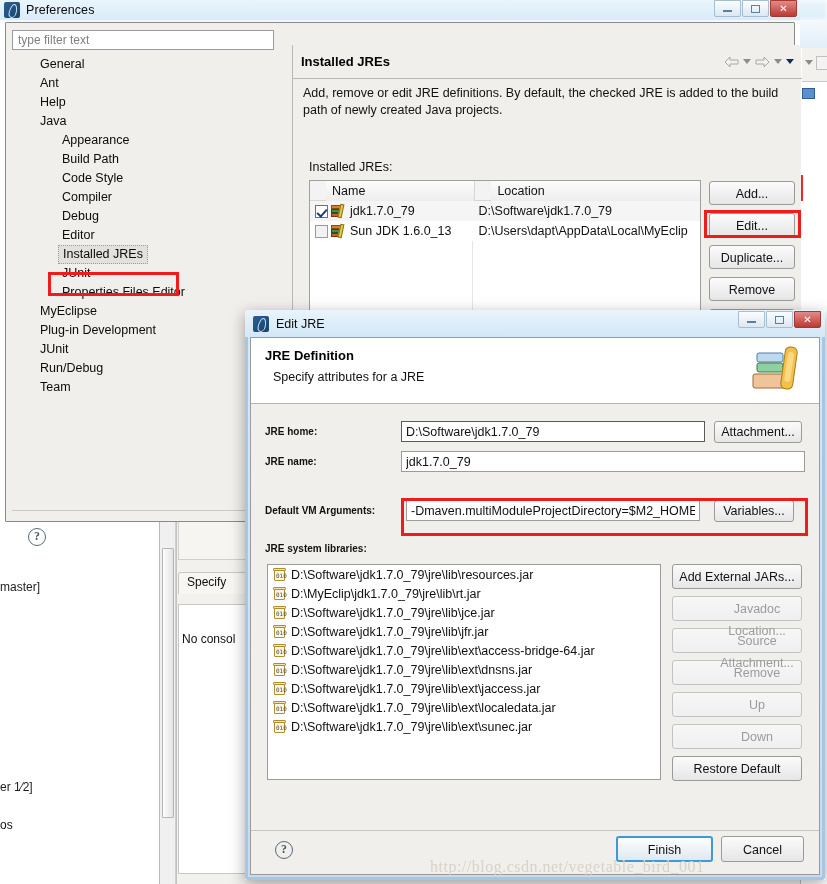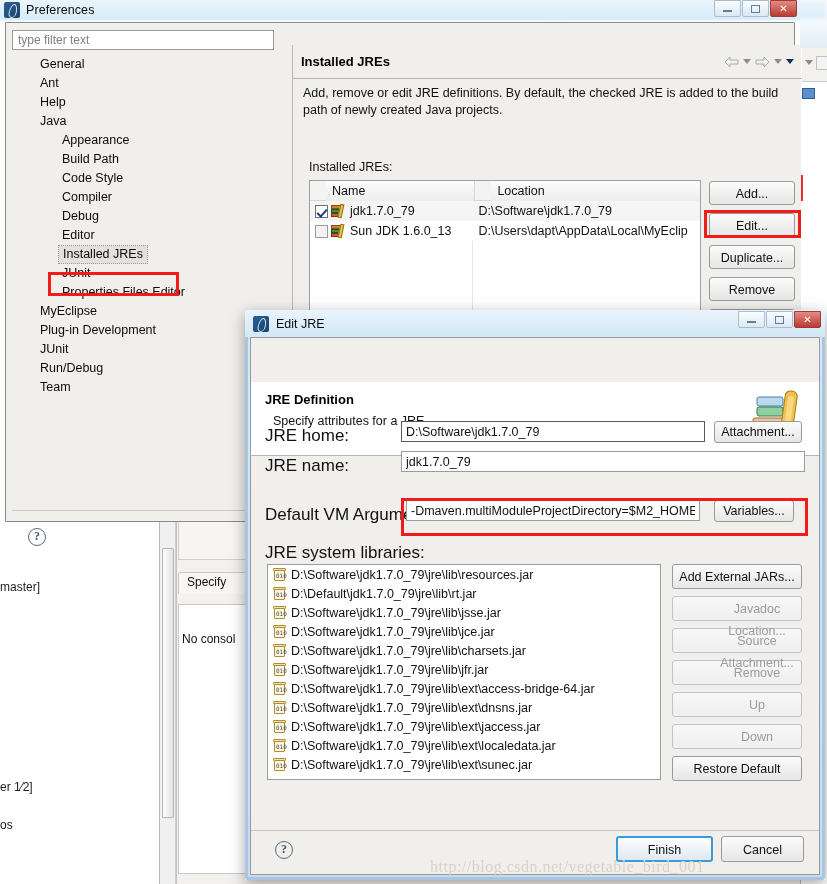--- a/index.html
+++ b/index.html
@@ -268,34 +268,34 @@
     border-radius: 50% 50% 50% 50% / 60% 60% 40% 40%; transform: skewX(-12deg);
   }
   .dlg-title-text { font-size: 12.5px; color: #0b0b0b; }
   .dlg-win-btns { position: absolute; right: 4px; top: 1px; display: flex; gap: 1px; }
 
   .dlg-content {
     position: absolute; left: 5px; top: 27px; width: 570px; height: 538px;
     background: #f0efec; border: 1px solid #9a9a9a;
   }
   .dlg-banner {
-    position: absolute; left: 0; top: 0; width: 568px; height: 74px;
-    background: #ffffff; border-bottom: 1px solid #b5b5b5; margin-top: 44px;
+    position: absolute; left: 0; top: 0; width: 568px; height: 66px;
+    background: #ffffff; border-bottom: 1px solid #b5b5b5;
   }
   .banner-title {
     position: absolute; left: 14px; top: 10px; font-size: 13px; font-weight: bold; color: #000;
   }
   .banner-sub {
     position: absolute; left: 22px; top: 32px; font-size: 12.5px; color: #111;
   }
   .banner-img {
     position: absolute; right: 14px; top: 6px; width: 54px; height: 52px;
   }
 
-  .frm-label { position: absolute; font-size: 17px; color: #111; white-space: nowrap; }
+  .frm-label { position: absolute; font-size: 10px; color: #111; white-space: nowrap; font-weight: bold; }
   .txt {
     position: absolute; background: #fff; border: 1px solid #9c9c9c;
     font-size: 12.5px; color: #111; padding: 2px 4px; line-height: 16px;
     font-family: "Liberation Sans", sans-serif; height: 21px;
   }
   .txt.focused { border-color: #5a5a5a; }
   .red-outline-vm {
     position: absolute; left: 150px; top: 160px; width: 407px; height: 38px;
     border: 3px solid #ef1c1c; pointer-events: none;
   }
@@ -592,45 +592,29 @@
                 <span class="jtxt">010</span>
               </span>
               <span class="lib-text">D:\Software\jdk1.7.0_79\jre\lib\resources.jar</span>
             </div>
             <div class="lib-row">
               <span class="jar-icon">
                 <span class="jlid"></span>
                 <span class="jbody"></span>
                 <span class="jtxt">010</span>
               </span>
-              <span class="lib-text">D:\Default\jdk1.7.0_79\jre\lib\rt.jar</span>
-            </div>
-            <div class="lib-row">
-              <span class="jar-icon">
-                <span class="jlid"></span>
-                <span class="jbody"></span>
-                <span class="jtxt">010</span>
-              </span>
-              <span class="lib-text">D:\Software\jdk1.7.0_79\jre\lib\jsse.jar</span>
+              <span class="lib-text">D:\MyEclip\jdk1.7.0_79\jre\lib\rt.jar</span>
             </div>
             <div class="lib-row">
               <span class="jar-icon">
                 <span class="jlid"></span>
                 <span class="jbody"></span>
                 <span class="jtxt">010</span>
               </span>
               <span class="lib-text">D:\Software\jdk1.7.0_79\jre\lib\jce.jar</span>
-            </div>
-            <div class="lib-row">
-              <span class="jar-icon">
-                <span class="jlid"></span>
-                <span class="jbody"></span>
-                <span class="jtxt">010</span>
-              </span>
-              <span class="lib-text">D:\Software\jdk1.7.0_79\jre\lib\charsets.jar</span>
             </div>
             <div class="lib-row">
               <span class="jar-icon">
                 <span class="jlid"></span>
                 <span class="jbody"></span>
                 <span class="jtxt">010</span>
               </span>
               <span class="lib-text">D:\Software\jdk1.7.0_79\jre\lib\jfr.jar</span>
             </div>
             <div class="lib-row">

